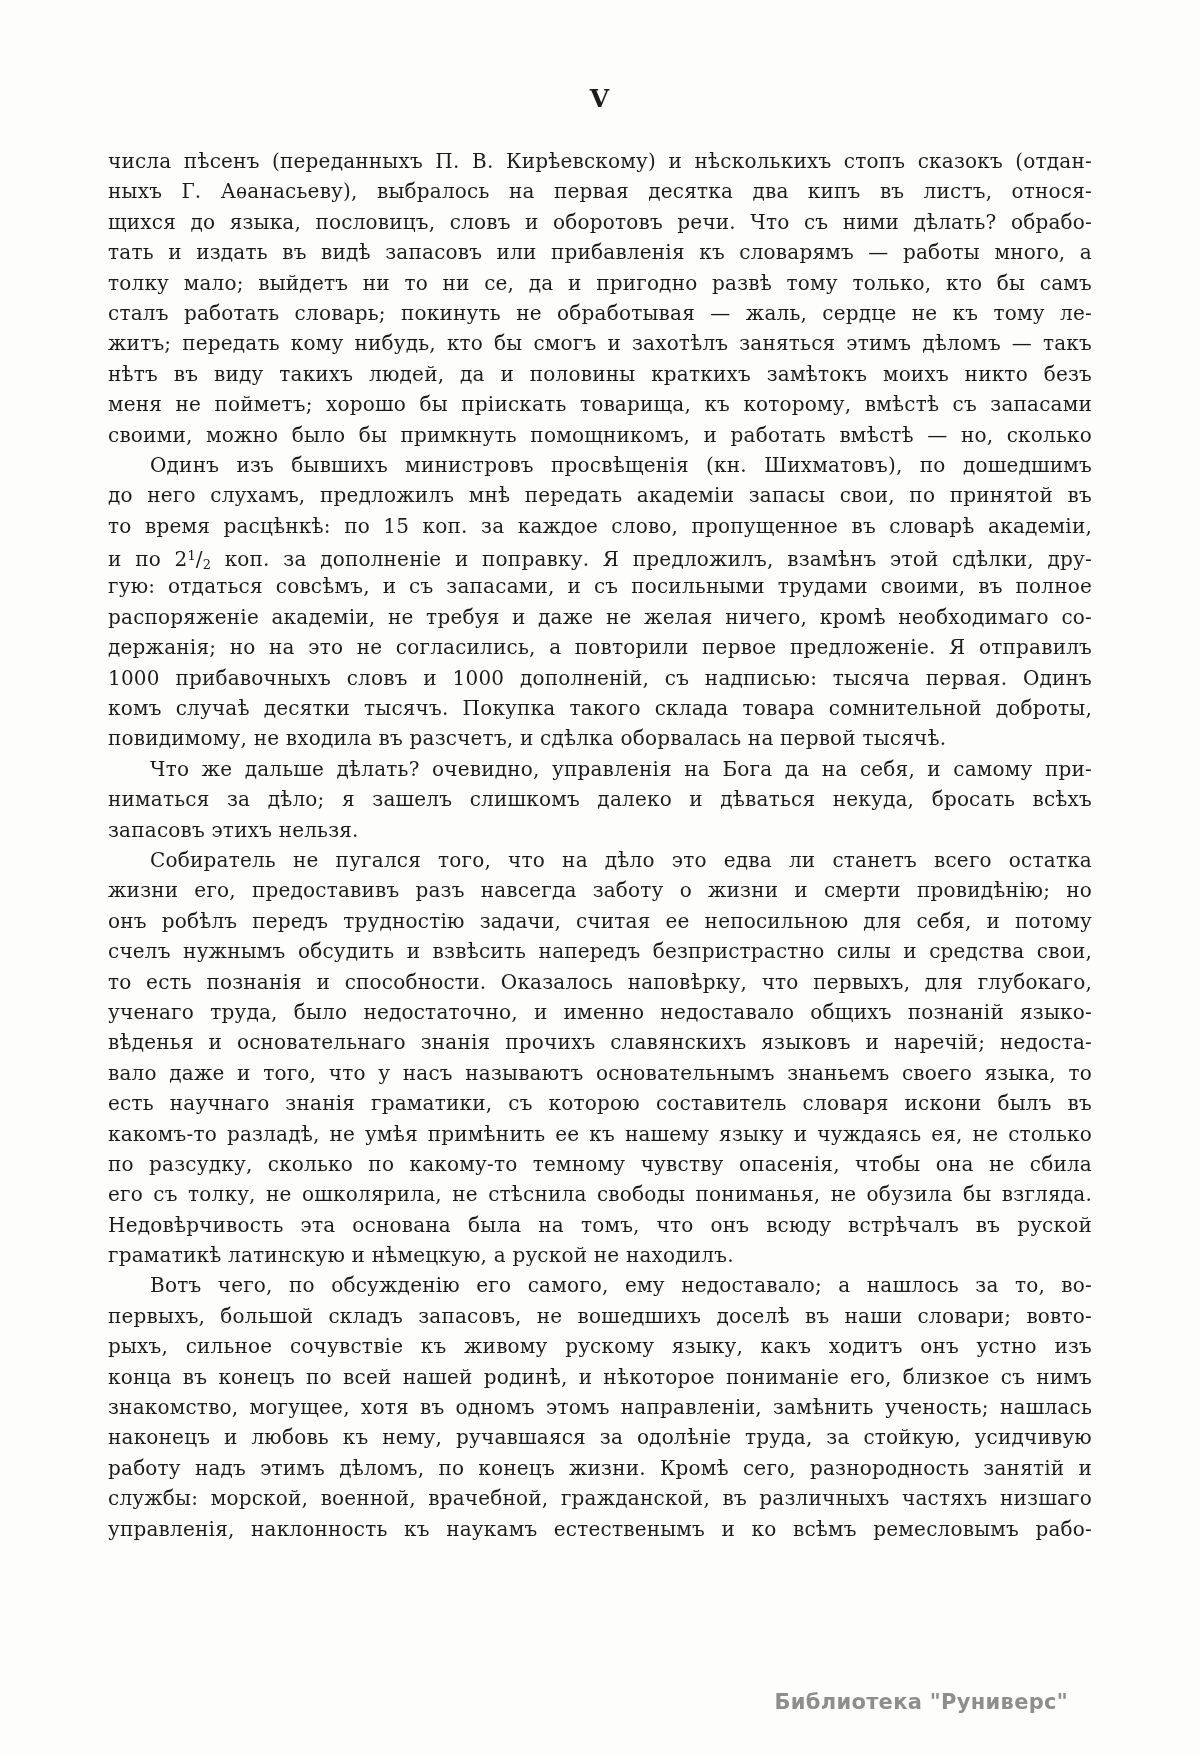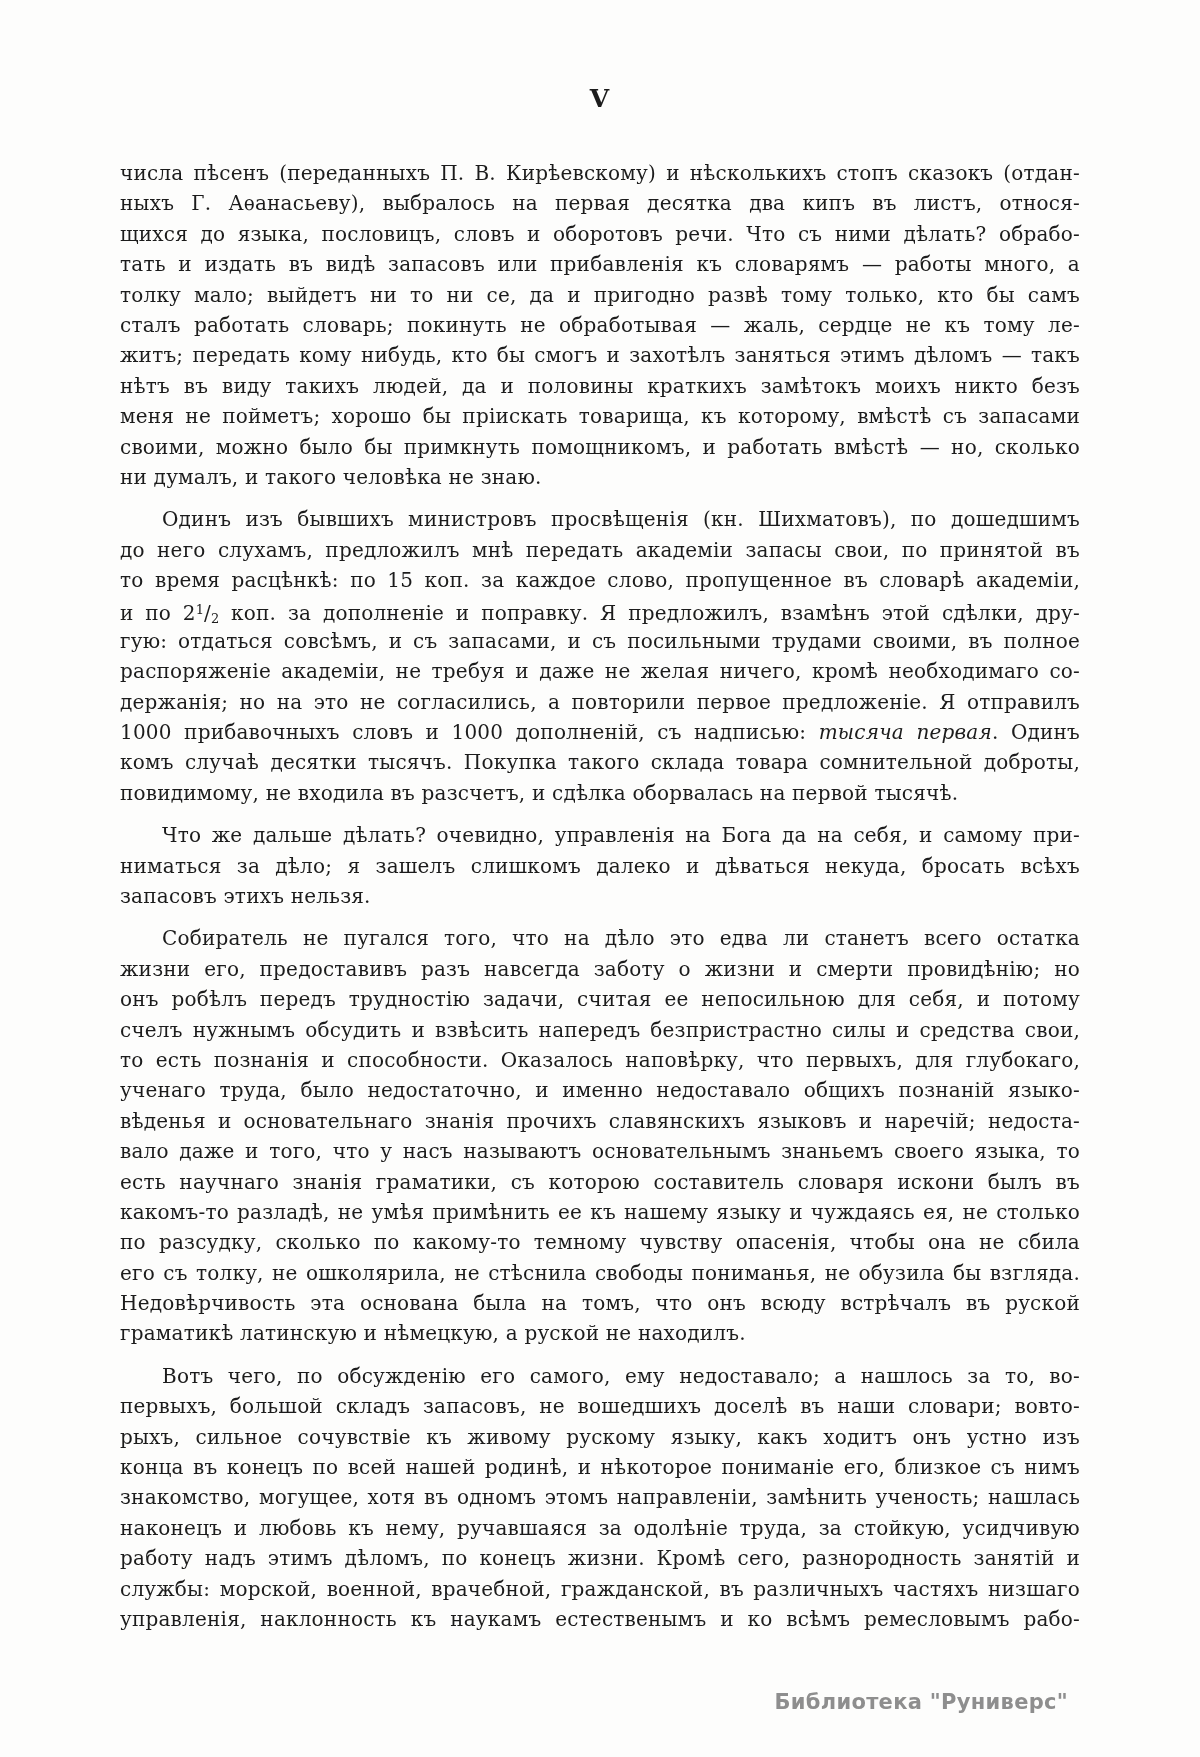--- a/index.html
+++ b/index.html
@@ -29,30 +29,30 @@
   }
   .text-block {
     position: absolute;
     top: 146px;
     left: 108px;
     width: 984px;
     font-size: 20px;
     line-height: 30.4px;
     letter-spacing: 0.2px;
   }
-  .paragraph { margin: 12px; padding: 0; }
+  .paragraph { margin: 0; padding: 0; }
   .line {
     text-align: justify;
     text-align-last: justify;
     height: 30.4px;
     overflow: visible;
   }
   .line.noju { text-align-last: auto; }
   .line.ind { text-indent: 42px; }
-  .it { font-style: italic; }
+  .it { }
   sup.fr { font-size: 13px; vertical-align: 6px; letter-spacing: 0; }
   sub.fr { font-size: 13px; vertical-align: -3px; letter-spacing: 0; }
   .watermark {
     position: absolute;
     top: 1690px;
     left: 0;
     width: 1068px;
     text-align: right;
     font-family: "DejaVu Sans", "Liberation Sans", sans-serif;
     font-weight: bold;
@@ -72,21 +72,20 @@
         <div class="line">числа пѣсенъ (переданныхъ П. В. Кирѣевскому) и нѣсколькихъ стопъ сказокъ (отдан-</div>
         <div class="line">ныхъ Г. Аѳанасьеву), выбралось на первая десятка два кипъ въ листъ, относя-</div>
         <div class="line">щихся до языка, пословицъ, словъ и оборотовъ речи. Что съ ними дѣлать? обрабо-</div>
         <div class="line">тать и издать въ видѣ запасовъ или прибавленія къ словарямъ — работы много, а</div>
         <div class="line">толку мало; выйдетъ ни то ни се, да и пригодно развѣ тому только, кто бы самъ</div>
         <div class="line">сталъ работать словарь; покинуть не обработывая — жаль, сердце не къ тому ле-</div>
         <div class="line">житъ; передать кому нибудь, кто бы смогъ и захотѣлъ заняться этимъ дѣломъ — такъ</div>
         <div class="line">нѣтъ въ виду такихъ людей, да и половины краткихъ замѣтокъ моихъ никто безъ</div>
         <div class="line">меня не пойметъ; хорошо бы пріискать товарища, къ которому, вмѣстѣ съ запасами</div>
         <div class="line">своими, можно было бы примкнуть помощникомъ, и работать вмѣстѣ — но, сколько</div>
-        <div class="line noju">ни думалъ, и такого человѣка не знаю.</div>
       </div>
       <div class="paragraph">
         <div class="line ind">Одинъ изъ бывшихъ министровъ просвѣщенія (кн. Шихматовъ), по дошедшимъ</div>
         <div class="line">до него слухамъ, предложилъ мнѣ передать академіи запасы свои, по принятой въ</div>
         <div class="line">то время расцѣнкѣ: по 15 коп. за каждое слово, пропущенное въ словарѣ академіи,</div>
         <div class="line"><span>и по 2</span><sup class="fr">1</sup><span>/</span><sub class="fr">2</sub><span> коп. за дополненіе и поправку. Я предложилъ, взамѣнъ этой сдѣлки, дру-</span></div>
         <div class="line">гую: отдаться совсѣмъ, и съ запасами, и съ посильными трудами своими, въ полное</div>
         <div class="line">распоряженіе академіи, не требуя и даже не желая ничего, кромѣ необходимаго со-</div>
         <div class="line">держанія; но на это не согласились, а повторили первое предложеніе. Я отправилъ</div>
         <div class="line"><span>1000 прибавочныхъ словъ и 1000 дополненій, съ надписью: </span><span class="it">тысяча первая</span><span>. Одинъ</span></div>

